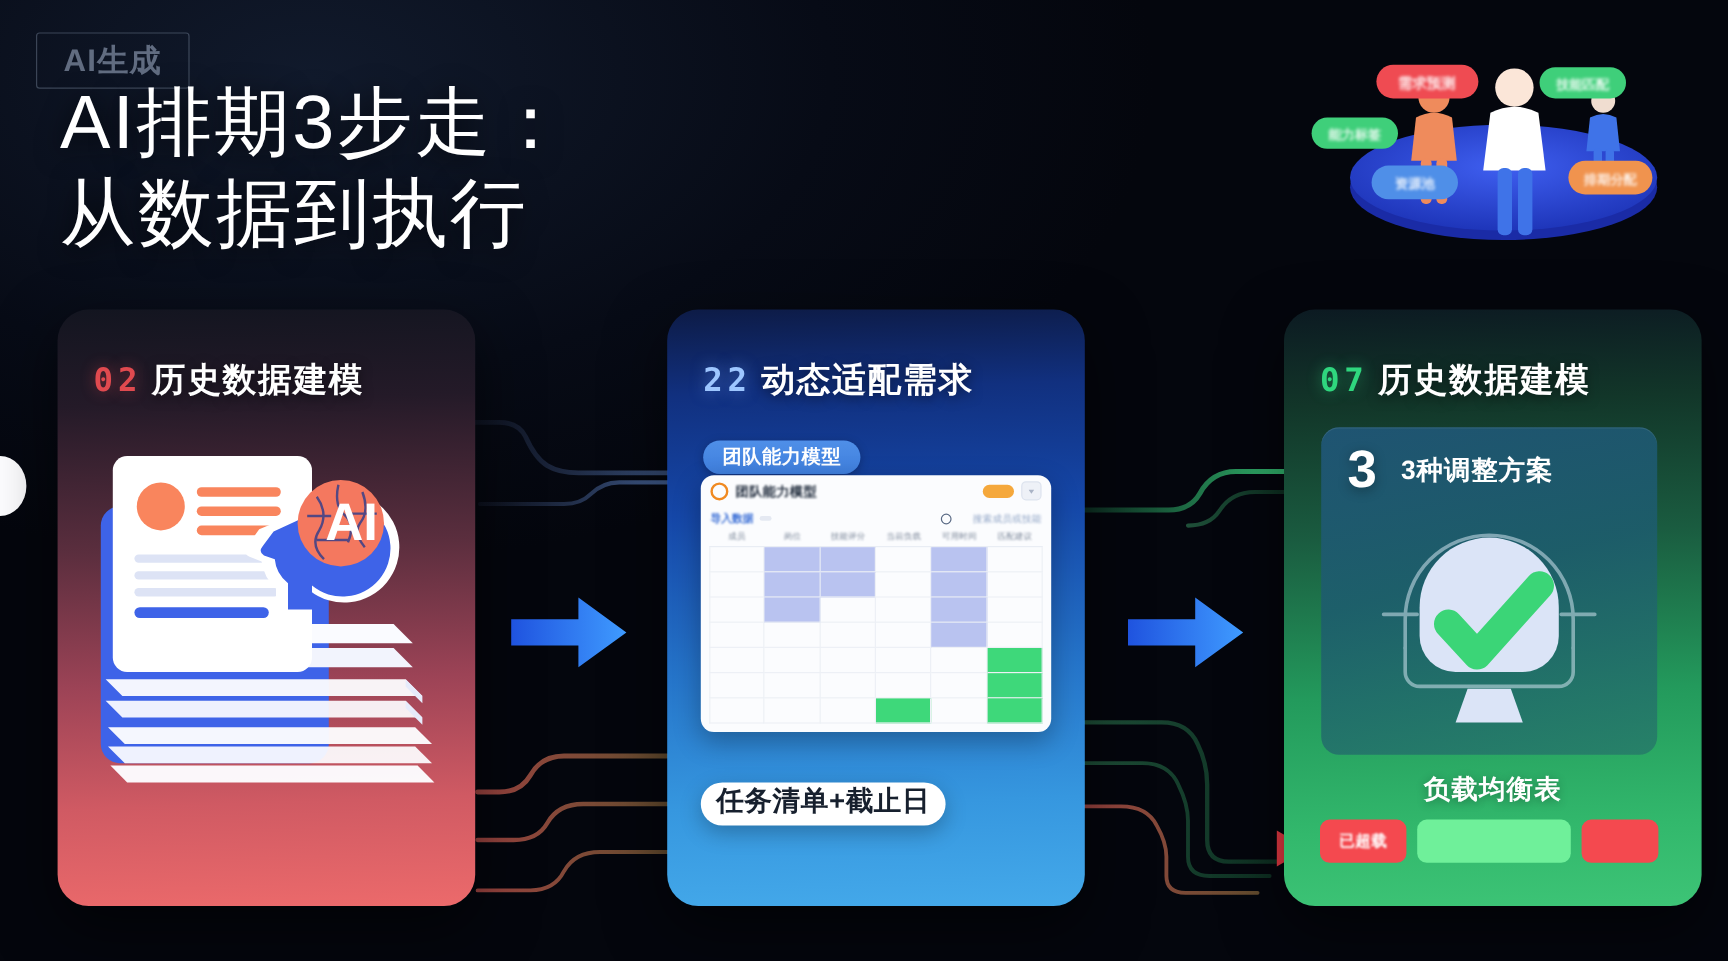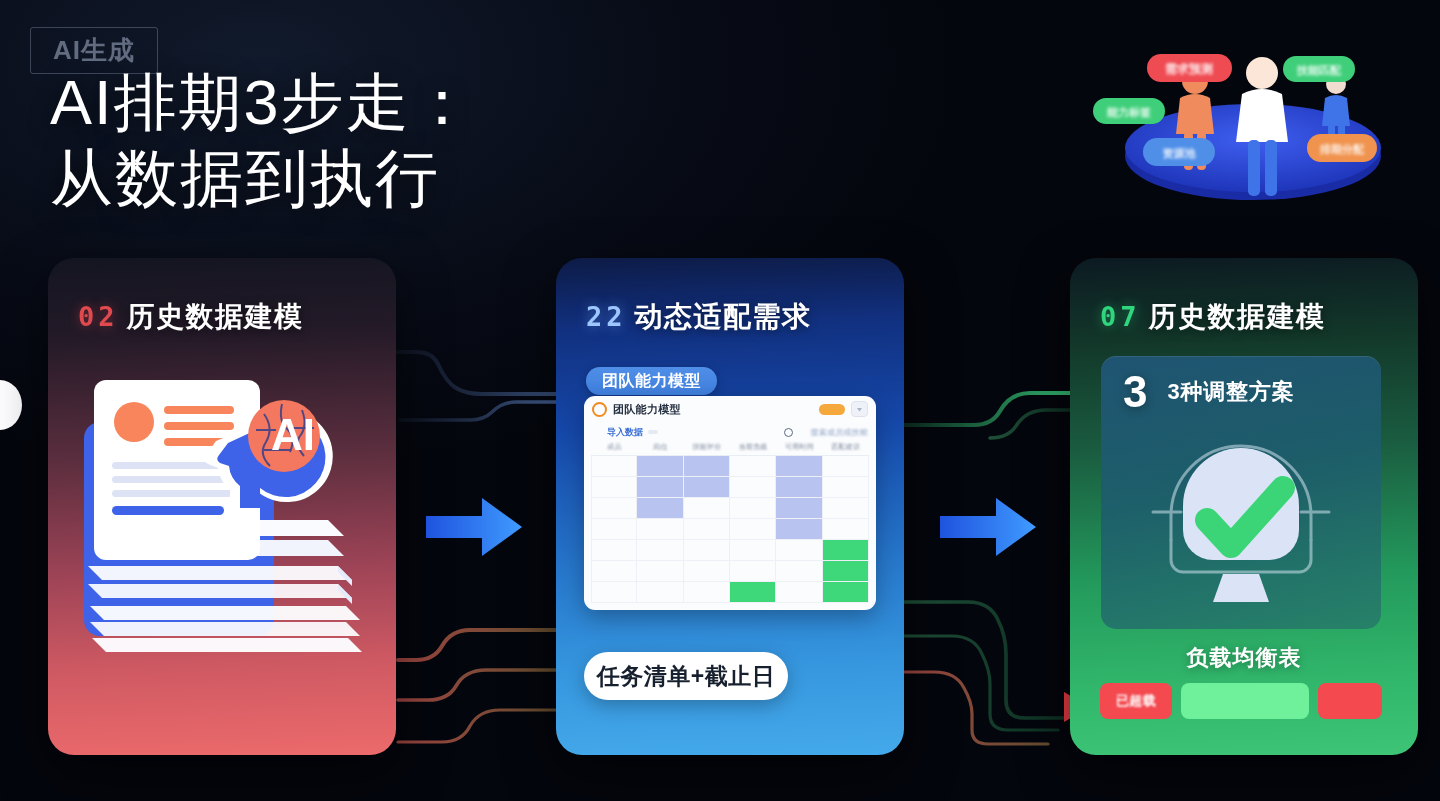--- a/index.html
+++ b/index.html
@@ -86,41 +86,41 @@
   .ring-ic{width:11px;height:11px;border-radius:50%;border:2.2px solid #f08a22;flex:0 0 auto;}
   .mini-title{font-size:11px;font-weight:700;color:#253040;letter-spacing:.3px;
     filter:blur(.7px);}
   .mini-head-sp{flex:1;}
   .mini-btn-orange{width:26px;height:11px;border-radius:6px;background:#f5a83c;}
   .mini-btn-plain{width:15px;height:14px;border-radius:4px;background:#eef1f7;
     border:1px solid #dde3ee;display:flex;align-items:center;justify-content:center;}
   .mini-btn-plain i{display:block;width:5px;height:5px;background:#aab4c6;
     clip-path:polygon(0 30%,100% 30%,50% 100%);}
   .mini-tool{height:20px;display:flex;align-items:center;padding:0 8px;gap:5px;}
-  .tool-left{font-size:9px;color:#3b6fd6;font-weight:700;filter:blur(.75px);margin-left:15px;}
+  .tool-left{font-size:9px;color:#3b6fd6;font-weight:700;filter:blur(.75px);}
   .tool-dot{width:10px;height:4px;border-radius:2px;background:#e5e9f2;}
   .tool-sp{flex:1;}
   .tool-search{display:flex;align-items:center;gap:18px;}
   .tool-search .mag{width:7px;height:7px;border:1.4px solid #5a6a85;border-radius:50%;}
   .tool-search .txt{font-size:8px;color:#8fa4c6;filter:blur(.8px);letter-spacing:.2px;}
   .mini-grid{padding:0 7px 6px 7px;}
   .grid-hdr{display:grid;grid-template-columns:repeat(6,1fr);margin-bottom:3px;}
   .grid-hdr span{font-size:7px;color:#7a8699;text-align:center;filter:blur(.85px);
     letter-spacing:.2px;}
   .grid-body{border-top:1px solid #e9edf4;}
   .grid-row{display:grid;grid-template-columns:repeat(6,1fr);height:21px;}
   .cell{border-right:1px solid #edf0f6;border-bottom:1px solid #edf0f6;margin:0;}
   .cell:first-child{border-left:1px solid #edf0f6;}
   .cell.f-blue{background:#b9c3f0;}
   .cell.f-green{background:#3ed87a;}
 
   
   .btn-white{
-    position:absolute;left:584px;top:652px;width:204px;height:48px;border-radius:25px;
-    background:#fff;display:flex;align-items:center;justify-content:center;
+    position:absolute;left:584px;top:652px;width:204px;height:36px;border-radius:25px;
+    background:#fff;display:flex;justify-content:center;
     color:#17202e;font-size:23px;font-weight:800;letter-spacing:.5px;
     box-shadow:0 6px 18px rgba(0,0,0,.25);
   }
 
   
   .panel3{
     position:absolute;left:1101px;top:356px;width:280px;height:273px;border-radius:15px;
     background:linear-gradient(165deg,rgba(32,86,120,.92) 0%,rgba(29,92,110,.88) 45%,rgba(38,120,105,.80) 100%);
     box-shadow:inset 0 1px 0 rgba(255,255,255,.09);
   }

